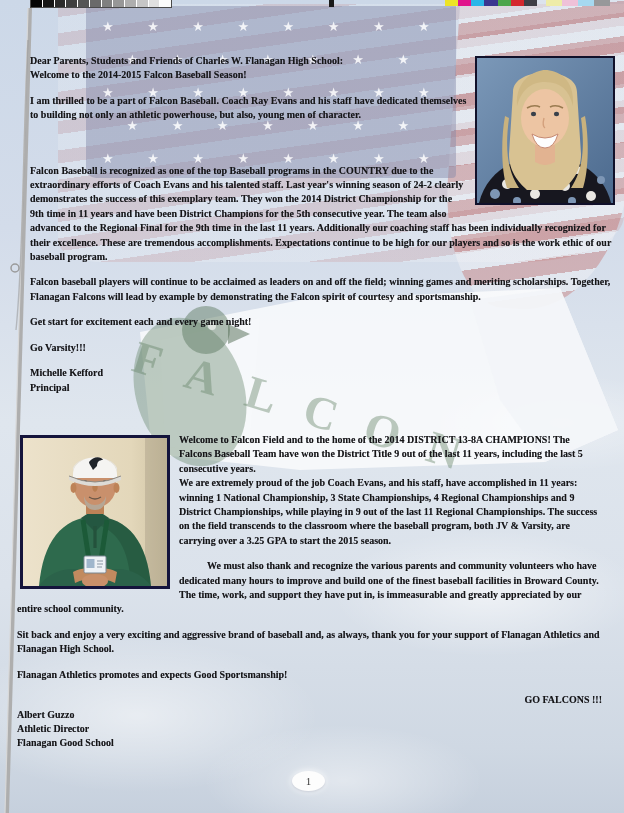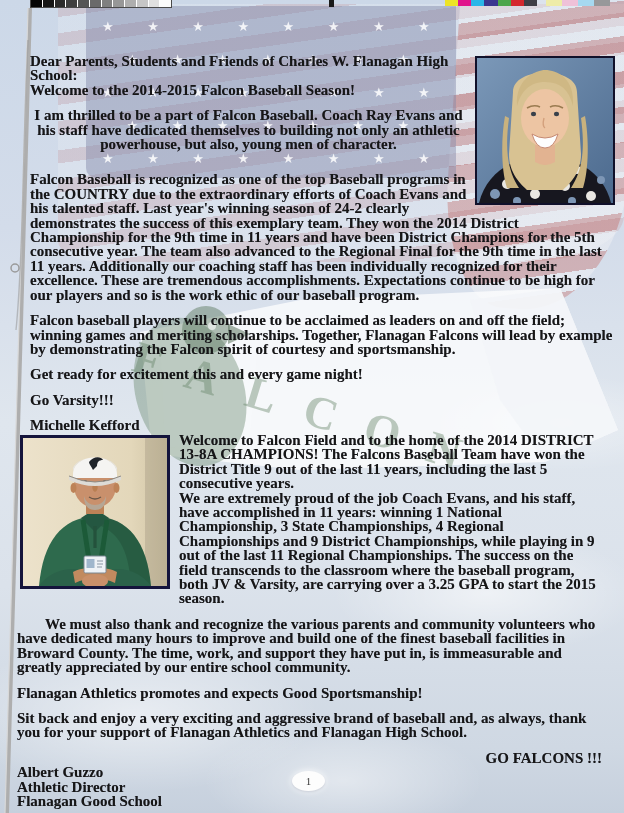--- a/index.html
+++ b/index.html
@@ -40,25 +40,25 @@
   .cal-gray{position:absolute;left:30px;top:0;height:7px;width:140px;z-index:3;
     display:flex;gap:1px;background:#fff;border:1px solid #4a4a4a;border-top:none;}
   .cal-gray span{flex:1;}
   .cal-tick{position:absolute;left:329px;top:0;width:5px;height:7px;background:#1a1a1a;z-index:3;}
   .cal-colors{position:absolute;left:445px;top:0;height:6px;width:92px;z-index:3;display:flex;}
   .cal-colors span{flex:1;}
   .cal-pastels{position:absolute;left:546px;top:0;height:6px;width:64px;z-index:3;display:flex;}
   .cal-pastels span{flex:1;}
   
   .letter{position:absolute;z-index:2;color:#161616;font-weight:bold;
-    font-size:15px;line-height:14.4px;text-shadow:0 0 .5px rgba(40,40,70,.45);}
+    font-size:10px;line-height:14.4px;text-shadow:0 0 .5px rgba(40,40,70,.45);}
   .letter-principal{left:30px;top:54px;width:585px;}
   .letter-athletic{left:17px;top:433px;width:585px;}
   .para{margin:0 0 11px 0;white-space:pre-line;}
-  .para.gap2{margin-bottom:21px;text-align:center;}
+  .para.gap2{margin-bottom:41px;}
   .para.indent{text-indent:28px;}
   .para.tight{margin-bottom:0;text-align:right;}
   .sig{margin:0;white-space:pre-line;}
   
   .photo-frame{background:#fff;line-height:0;}
   .photo-principal{float:right;width:136px;height:145px;border:2px solid #10102a;margin:2px 0 6px 8px;}
   .photo-athletic{float:left;width:144px;height:148px;border:3px solid #14143c;margin:2px 9px 6px 3px;}
   
   .page-num-oval{position:absolute;left:292px;top:771px;width:33px;height:20px;z-index:3;
     background:#fdfdfd;border-radius:50%;text-align:center;line-height:20px;
@@ -170,21 +170,21 @@
           <path d="M67,60 Q65,68 68,70" stroke="#d3a07c" stroke-width="1.4" fill="none"></path>
           <path d="M55,76 Q68,84 81,76 Q77,90 68,90 Q59,90 55,76 Z" fill="#fdfdfd" stroke="#c58a74" stroke-width="1"></path>
         </g>
       </svg>
     </div>
     <p class="para">Dear Parents, Students and Friends of Charles W. Flanagan High School:
 Welcome to the 2014-2015 Falcon Baseball Season!</p>
     <p class="para gap2">I am thrilled to be a part of Falcon Baseball.  Coach Ray Evans and his staff have dedicated themselves to building not only an athletic powerhouse, but also, young men of character.</p>
     <p class="para">Falcon Baseball is recognized as one of the top Baseball programs in the COUNTRY due to the extraordinary efforts of Coach Evans and his talented staff.  Last year's winning season of 24-2 clearly demonstrates the success of this exemplary team.  They won the 2014 District Championship for the 9th time in 11 years and have been District Champions for the 5th consecutive year.  The team also advanced to the Regional Final for the 9th time in the last 11 years.  Additionally our coaching staff has been individually recognized for their excellence.  These are tremendous accomplishments.  Expectations continue to be high for our players and so is the work ethic of our baseball program.</p>
     <p class="para">Falcon baseball players will continue to be acclaimed as leaders on and off the field; winning games and meriting scholarships.  Together, Flanagan Falcons will lead by example by demonstrating the Falcon spirit of courtesy and sportsmanship.</p>
-    <p class="para">Get ready for excitement this and every game night!</p>
+    <p class="para">Get start for excitement each and every game night!</p>
     <p class="para">Go Varsity!!!</p>
     <p class="sig">Michelle Kefford
 Principal</p>
   </div>
 
   <div class="letter letter-athletic">
     <div class="photo-frame photo-athletic">
       <svg viewBox="0 0 144 148" width="144" height="148">
         <defs>
           <linearGradient id="abg" x1="0" y1="0" x2="1" y2="0">
@@ -224,22 +224,22 @@
           <path d="M50,36 C50,14 94,14 94,36 L94,30 C88,16 56,16 50,30 Z" fill="#e7e5e1"></path>
           <path d="M66,24 C70,18 78,18 80,22 C76,22 74,24 74,28 L70,32 C68,28 66,26 66,24 Z" fill="#20242a"></path>
           <path d="M46,38 Q72,50 98,38 L98,42 Q72,54 46,42 Z" fill="#dddbd6"></path>
           <path d="M46,38 Q72,50 98,38" stroke="#8e8b85" stroke-width="1" fill="none"></path>
         </g>
       </svg>
     </div>
     <p class="para">Welcome to Falcon Field and to the home of the 2014 DISTRICT 13-8A CHAMPIONS! The Falcons Baseball Team have won the District Title 9 out of the last 11 years, including the last 5 consecutive years.
 We are extremely proud of the job Coach Evans, and his staff, have accomplished in 11 years: winning 1 National Championship, 3 State Championships, 4 Regional Championships and 9 District Championships, while playing in 9 out of the last 11 Regional Championships.  The success on the field transcends to the classroom where the baseball program, both JV &amp; Varsity, are carrying over a 3.25 GPA to start the 2015 season.</p>
     <p class="para indent">We must also thank and recognize the various parents and community volunteers who have dedicated many hours to improve and build one of the finest baseball facilities in Broward County.  The time, work, and support they have put in, is immeasurable and greatly appreciated by our entire school community.</p>
+    <p class="para">Sit back and enjoy a very exciting and aggressive brand of baseball and, as always, thank you for your support of Flanagan Athletics and Flanagan High School.</p>
     <p class="para">Flanagan Athletics promotes and expects Good Sportsmanship!</p>
-    <p class="para">Sit back and enjoy a very exciting and aggressive brand of baseball and, as always, thank you for your support of Flanagan Athletics and Flanagan High School.</p>
     <p class="para tight">GO FALCONS !!!</p>
     <p class="sig">Albert Guzzo
 Athletic Director
 Flanagan Good School</p>
   </div>
 
   <div class="page-num-oval">
     <span>1</span>
   </div>
 

